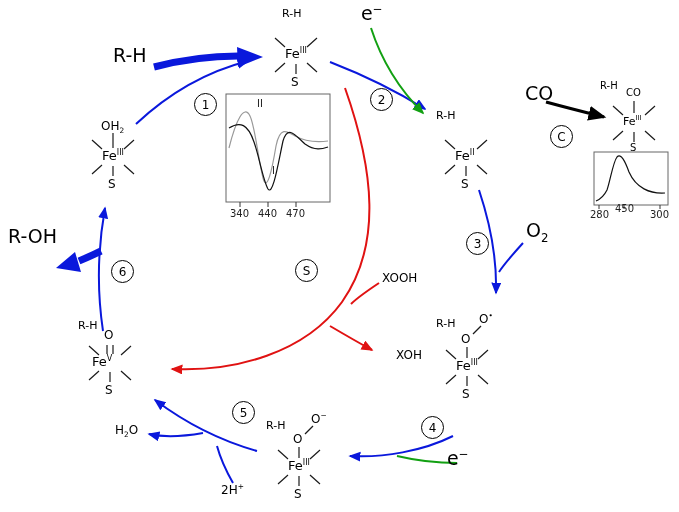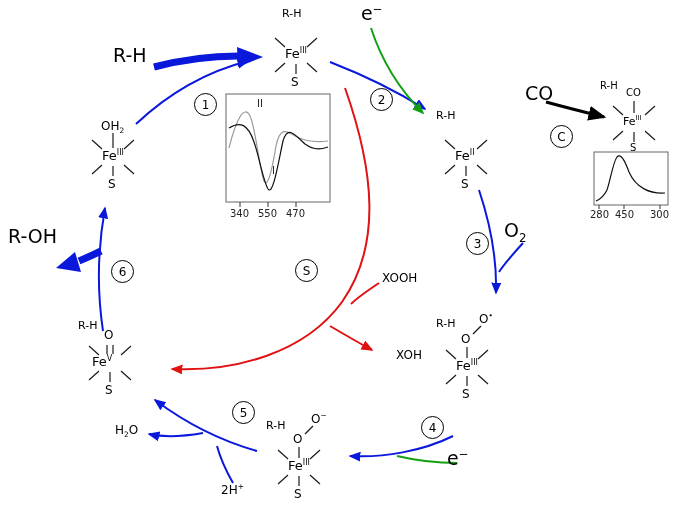--- a/index.html
+++ b/index.html
@@ -162,21 +162,21 @@
       <path class="tick" d="M624,205 L624,209"></path>
       <path class="tick" d="M660,205 L660,209"></path>
     </g>
   </svg>
 
   <div class="lbl big" style="left:113px;top:46px">R-H</div>
   <div class="lbl big" style="left:361px;top:4px">
     <span>e</span><sup>−</sup>
   </div>
   <div class="lbl big" style="left:525px;top:84px">CO</div>
-  <div class="lbl big" style="left:504px;top:221px">
+  <div class="lbl big" style="left:526px;top:221px">
     <span>O</span><sub>2</sub>
   </div>
   <div class="lbl big" style="left:447px;top:449px">
     <span>e</span><sup>−</sup>
   </div>
   <div class="lbl big" style="left:8px;top:227px">R-OH</div>
   <div class="lbl med" style="left:382px;top:272px">XOOH</div>
   <div class="lbl med" style="left:396px;top:349px">XOH</div>
   <div class="lbl med" style="left:115px;top:424px">
     <span>H</span><sub>2</sub><span>O</span>
@@ -244,19 +244,19 @@
   <div class="lbl small" style="left:78px;top:320px">R-H</div>
   <div class="lbl med" style="left:104px;top:329px">O</div>
   <div class="lbl fe" style="left:92px;top:355px">
     <span>Fe</span><sup>V</sup>
   </div>
   <div class="lbl med" style="left:105px;top:384px">S</div>
 
   <div class="lbl inset-lbl" style="left:257px;top:99px">II</div>
   <div class="lbl inset-lbl" style="left:272px;top:166px">I</div>
   <div class="lbl inset-lbl" style="left:230px;top:209px">340</div>
-  <div class="lbl inset-lbl" style="left:258px;top:209px">550</div>
+  <div class="lbl inset-lbl" style="left:258px;top:209px">440</div>
   <div class="lbl inset-lbl" style="left:286px;top:209px">470</div>
   <div class="lbl inset-lbl" style="left:590px;top:210px">280</div>
-  <div class="lbl inset-lbl" style="left:615px;top:210px">450</div>
+  <div class="lbl inset-lbl" style="left:615px;top:204px">450</div>
   <div class="lbl inset-lbl" style="left:650px;top:210px">300</div>
 
 </div>
 
 </body></html>

